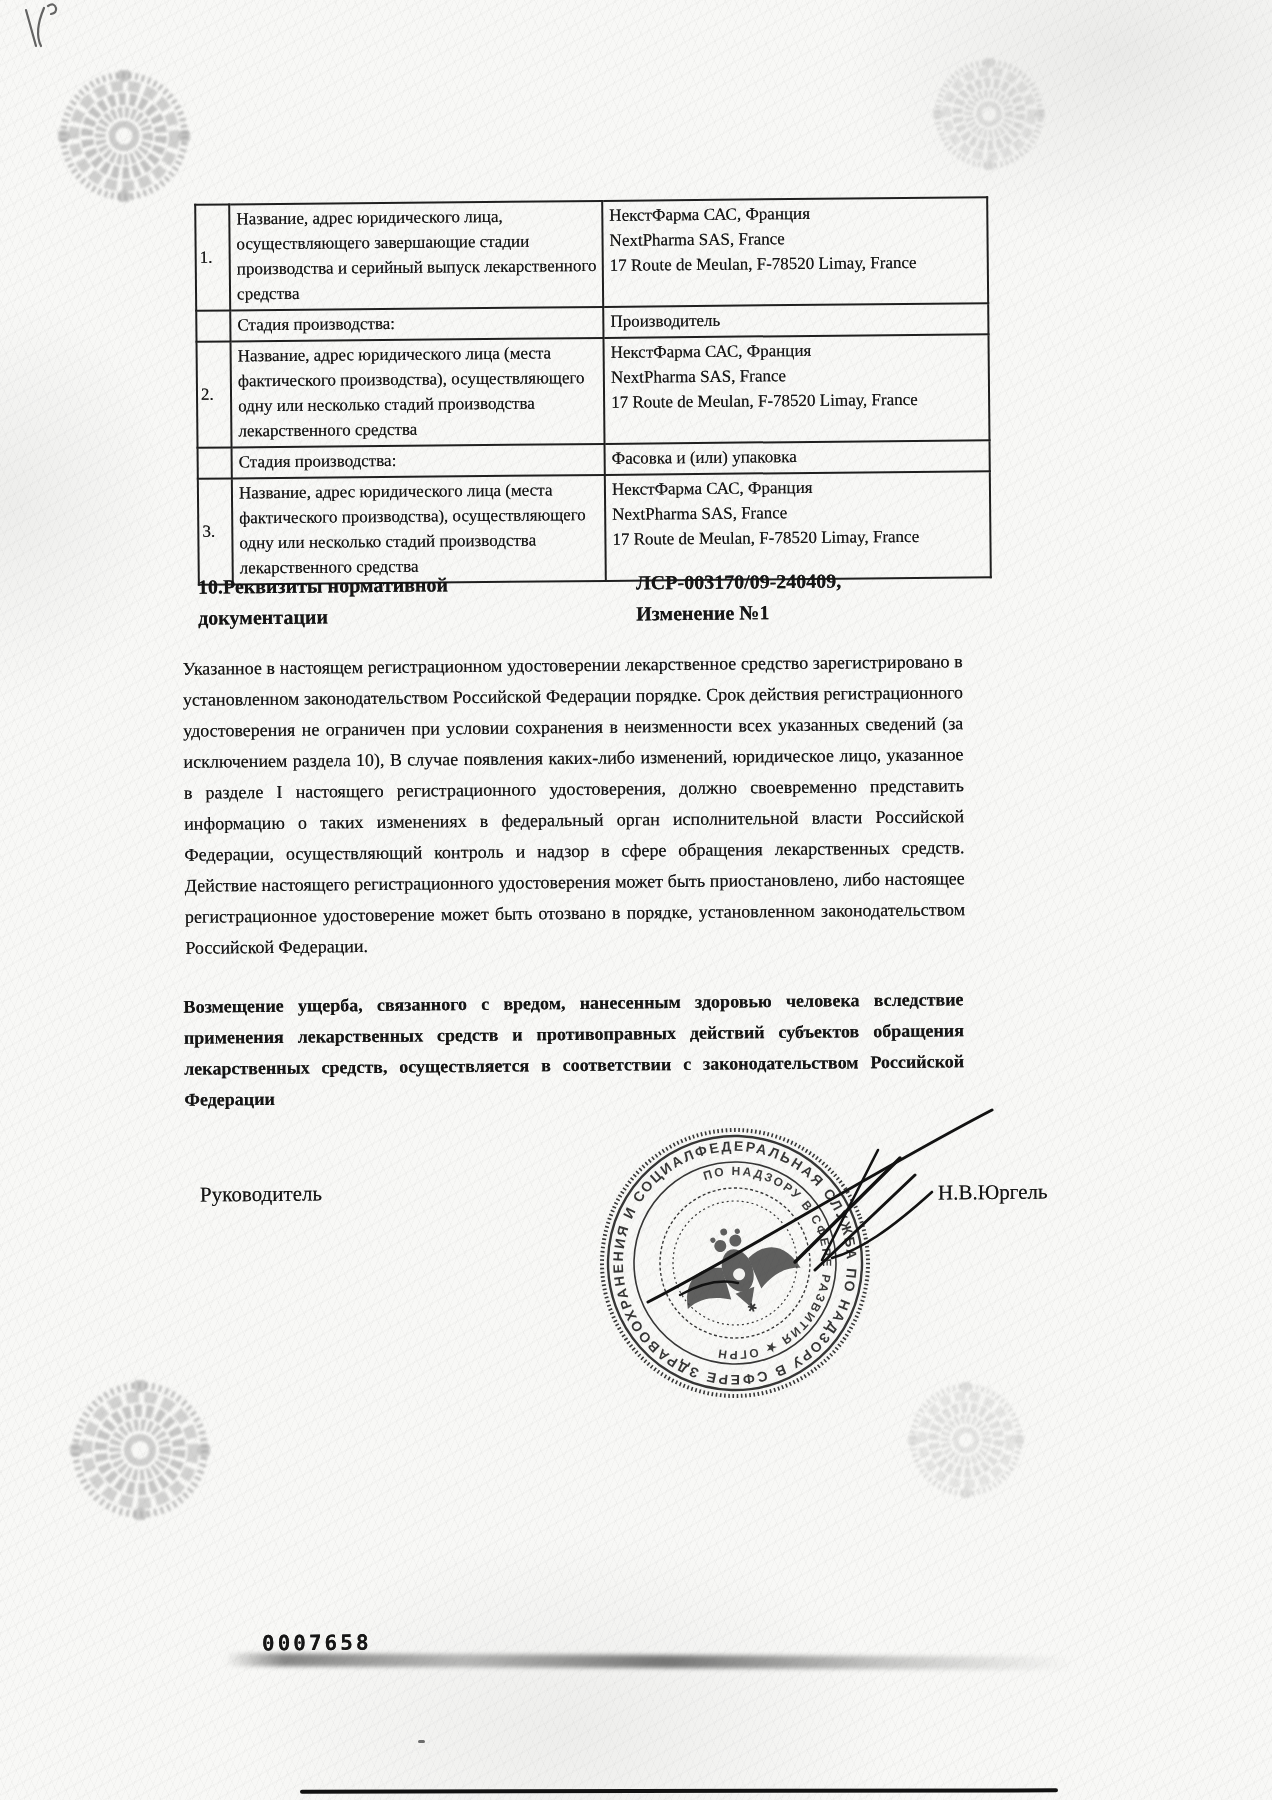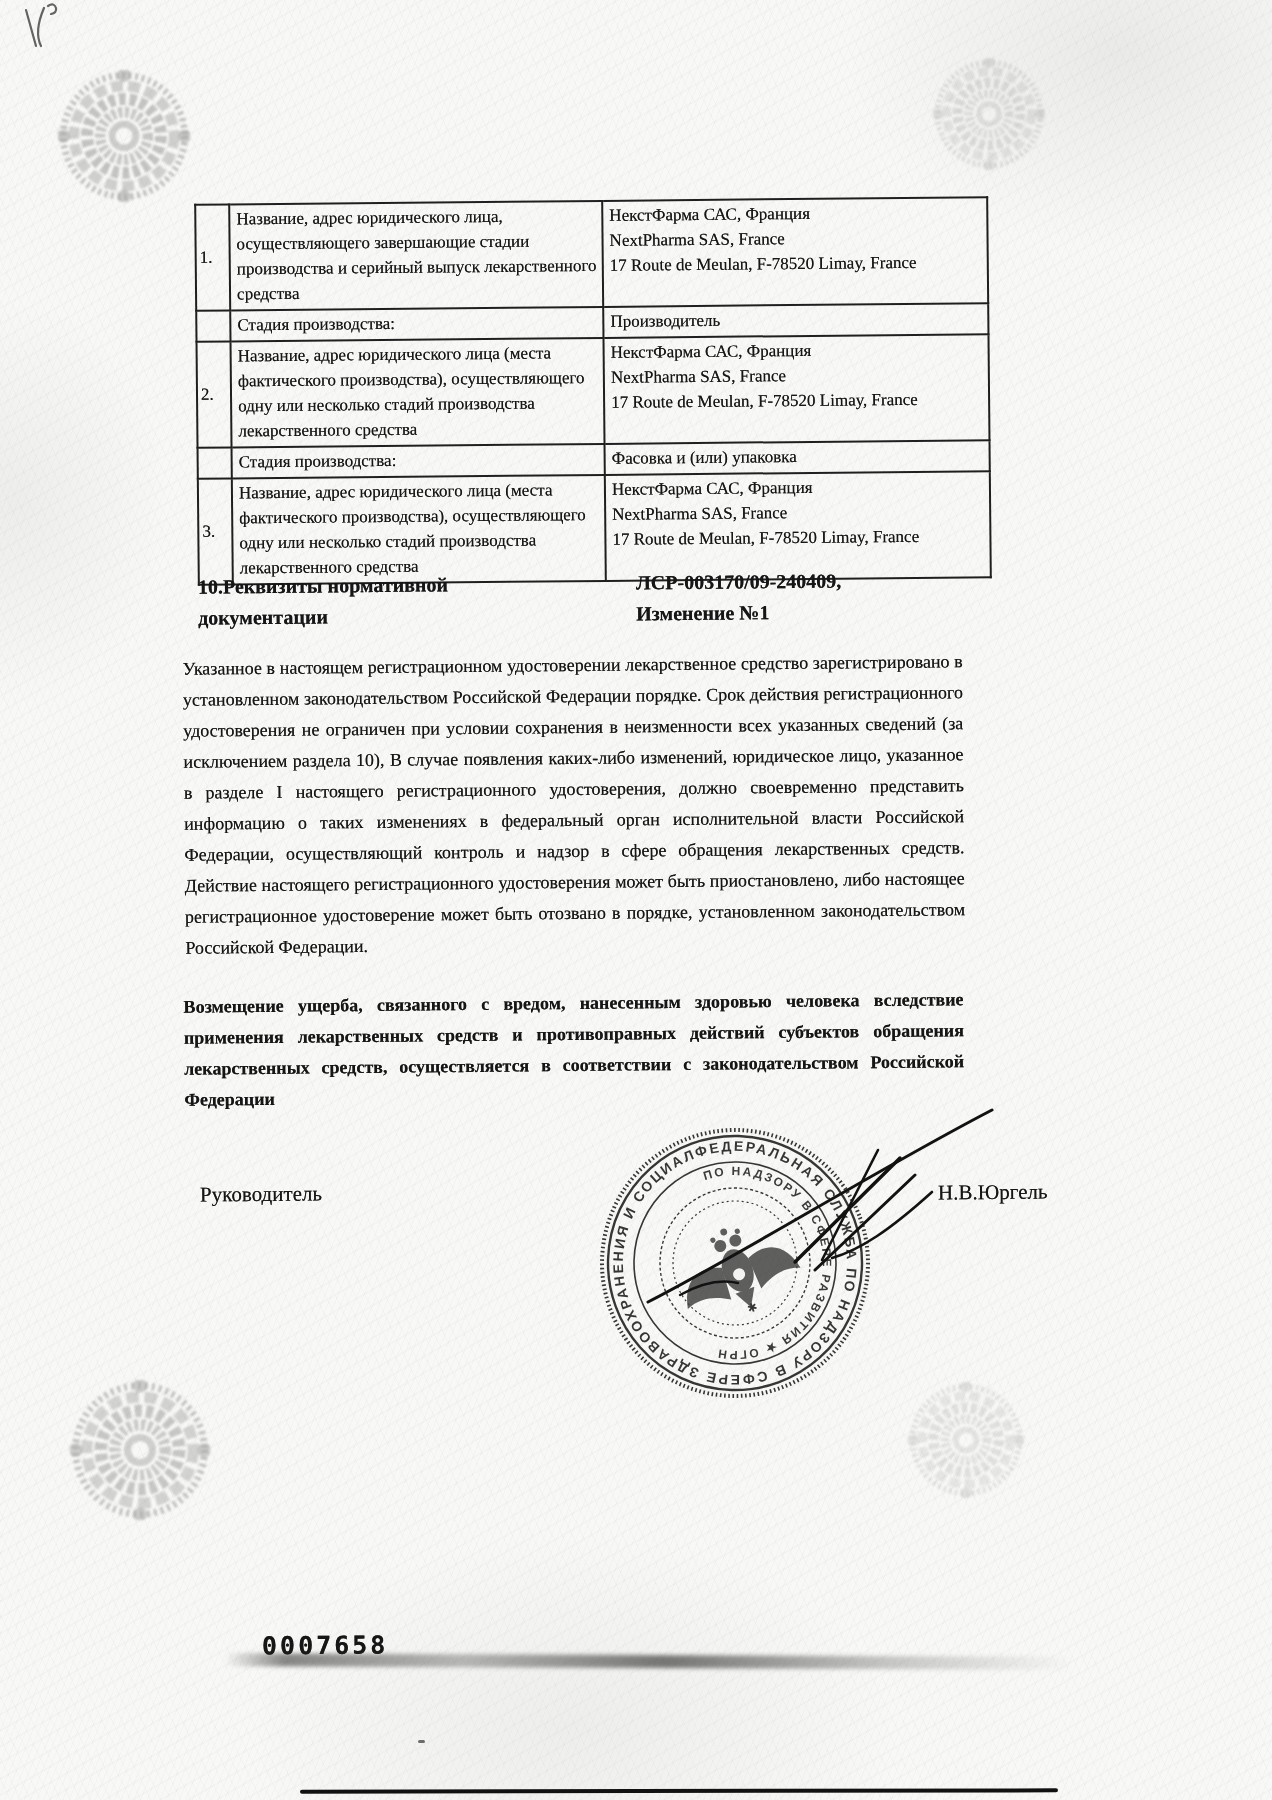--- a/index.html
+++ b/index.html
@@ -44,21 +44,21 @@
   .p1{top:650px;}
   .p2{top:988px;font-weight:bold;}
   
   .role{position:absolute;left:200px;top:1182px;font-size:21px;}
   .name{position:absolute;left:938px;top:1180px;font-size:21px;}
   .sealwrap{position:absolute;left:590px;top:1118px;width:290px;height:290px;
             filter:blur(.45px);opacity:.88;}
   .sigwrap{position:absolute;left:560px;top:1080px;width:470px;height:240px;}
   
   .serial{position:absolute;left:262px;top:1631px;font-family:"DejaVu Sans Mono","Liberation Mono",monospace;
-          font-weight:bold;font-size:25px;letter-spacing:3px;transform:rotate(-.4deg);}
+          font-weight:bold;font-size:21px;letter-spacing:3px;transform:rotate(-.4deg);}
   .smudge{position:absolute;left:225px;top:1655px;width:848px;height:13px;border-radius:6px;
           transform:rotate(.25deg);filter:blur(2px);
           background:linear-gradient(90deg, rgba(40,40,40,0) 0%, rgba(45,45,45,.55) 7%,
             rgba(70,70,70,.35) 28%, rgba(35,35,35,.6) 52%, rgba(80,80,80,.3) 78%, rgba(40,40,40,0) 100%);}
   .botline{position:absolute;left:300px;top:1789px;width:758px;height:4px;background:#111;
            border-radius:2px;transform:rotate(-.1deg);}
   .botline2{position:absolute;left:418px;top:1740px;width:7px;height:3px;background:#333;border-radius:2px;opacity:.7;}
   
   .rosette{position:absolute;filter:blur(.9px);}
   .r-tl{left:58px;top:70px;width:132px;height:132px;opacity:.85;}

